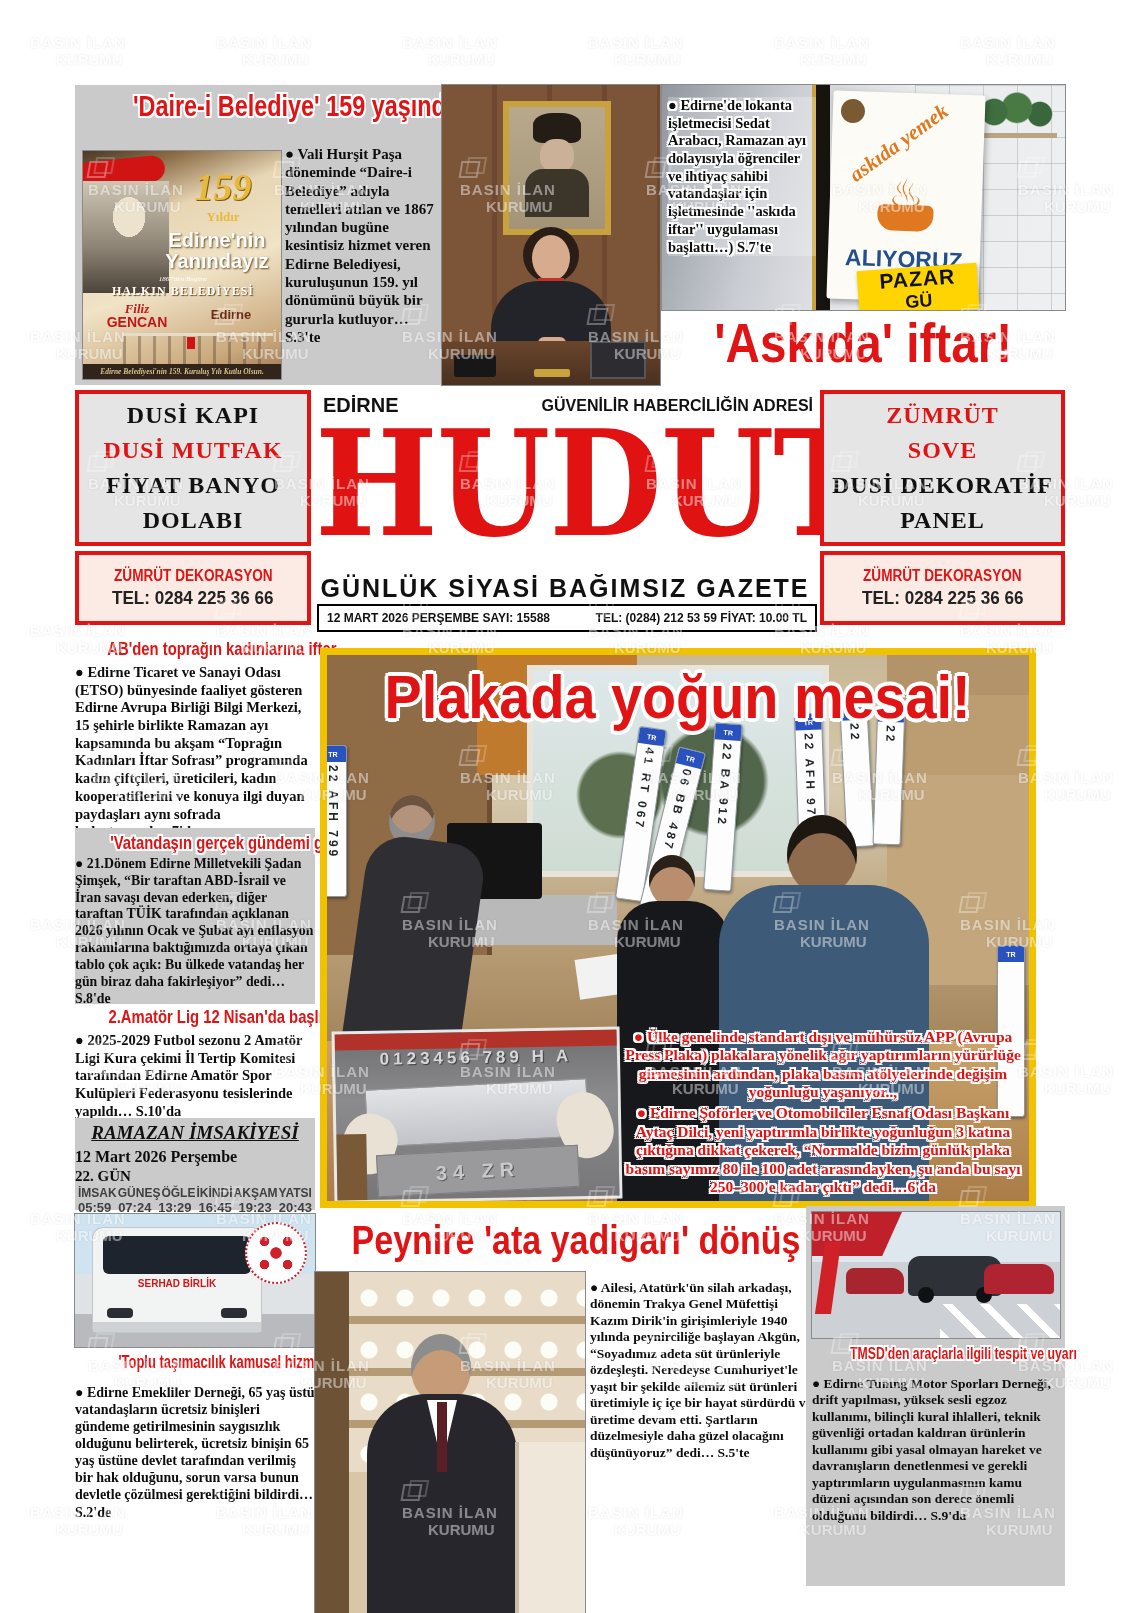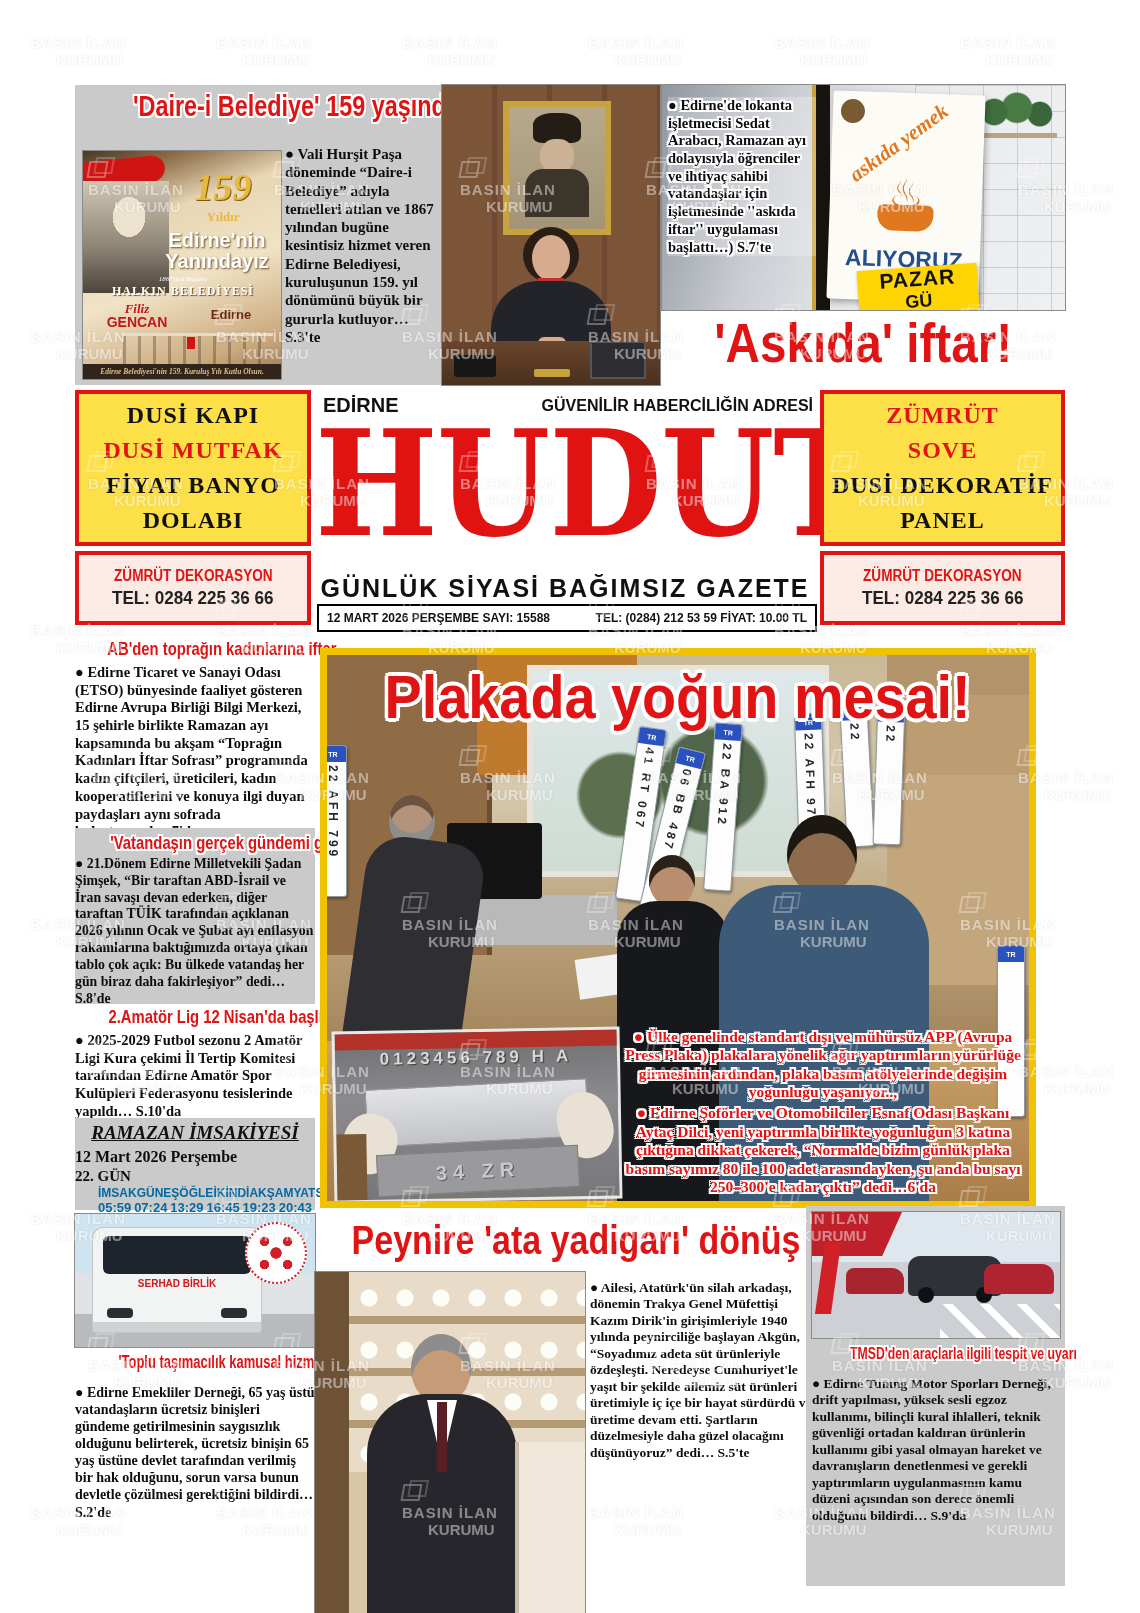--- a/index.html
+++ b/index.html
@@ -10,37 +10,37 @@
   .hl{font-family:"Liberation Sans",sans-serif;font-weight:bold;color:#e01414;text-align:center;}
   .cx72{display:inline-block;white-space:nowrap;transform:scaleX(.72);}
   .cx78{display:inline-block;white-space:nowrap;transform:scaleX(.78);}
   .cx85{display:inline-block;white-space:nowrap;transform:scaleX(.85);}
   .cx90{display:inline-block;white-space:nowrap;transform:scaleX(.90);}
   .ow{text-shadow:-3px -3px 0 #fff,3px -3px 0 #fff,-3px 3px 0 #fff,3px 3px 0 #fff,-4px 0 0 #fff,4px 0 0 #fff,0 -4px 0 #fff,0 4px 0 #fff;}
   .ows{text-shadow:-2px -2px 0 #fff,2px -2px 0 #fff,-2px 2px 0 #fff,2px 2px 0 #fff,-2px 0 0 #fff,2px 0 0 #fff,0 -2px 0 #fff,0 2px 0 #fff;}
   .body-txt{font-family:"Liberation Serif",serif;font-weight:bold;color:#0d0d0d;text-align:left;line-height:1.22;}
   .graypanel{position:absolute;background:#cacaca;}
   
-  .adbox{border:4px solid #e01414;background:#fde047;display:flex;flex-direction:column;align-items:center;justify-content:space-evenly;}
+  .adbox{border:4px solid #e01414;background:#e5e5e5;display:flex;flex-direction:column;align-items:center;justify-content:space-evenly;}
   .adbox2{border:4px solid #e01414;background:#fbebe4;display:flex;flex-direction:column;align-items:center;justify-content:center;gap:2px;}
   .ad-serif{font-family:"Liberation Serif",serif;font-weight:bold;font-size:24px;color:#111;letter-spacing:1px;}
   .ad-brand{font-family:"Liberation Sans",sans-serif;font-weight:bold;font-size:16px;color:#e01414;}
   .ad-tel{font-family:"Liberation Sans",sans-serif;font-weight:bold;font-size:19px;color:#222;}
   
   .mast-city{font-family:"Liberation Sans",sans-serif;font-weight:bold;font-size:20px;color:#111;}
   .mast-slogan{font-family:"Liberation Sans",sans-serif;font-weight:bold;font-size:16px;color:#111;}
   .mast-title{font-family:"DejaVu Serif",serif;font-weight:bold;font-size:130px;line-height:1;color:#e01212;
               text-align:center;transform:scaleY(1.12);transform-origin:top center;letter-spacing:-1px;}
   .mast-sub{font-family:"Liberation Sans",sans-serif;font-weight:bold;font-size:25px;letter-spacing:2px;color:#111;text-align:center;}
   .datebar{border:2px solid #000;display:flex;justify-content:space-between;align-items:center;
            font-family:"Liberation Sans",sans-serif;font-weight:bold;font-size:12px;color:#111;padding:0 8px;}
   
   .imsak-title{font-family:"Liberation Serif",serif;font-style:italic;font-weight:bold;font-size:19px;
                text-decoration:underline;color:#111;text-align:center;}
-  .imsak-row{display:flex;justify-content:space-between;padding:0 3px;font-family:"Liberation Sans",sans-serif;font-weight:bold;color:#0369a1;margin-left:20px;}
+  .imsak-row{display:flex;justify-content:space-between;padding:0 3px;font-family:"Liberation Sans",sans-serif;font-weight:bold;color:#404040;}
   
   .plate{position:absolute;width:26px;background:#fdfdfd;border:1px solid #8f989e;border-radius:3px;z-index:2;
          display:flex;flex-direction:column;align-items:center;box-shadow:1px 2px 3px rgba(0,0,0,.35);}
   .plate .band{width:100%;height:16px;background:#2a52be;color:#fff;font:bold 7px "Liberation Sans",sans-serif;
                display:flex;align-items:center;justify-content:center;border-radius:2px 2px 0 0;}
   .plate .num{writing-mode:vertical-rl;text-orientation:mixed;font:bold 12px "Liberation Sans",sans-serif;
               color:#23262b;letter-spacing:3px;padding-top:3px;}
   
   .wm-layer{position:absolute;inset:0;z-index:60;pointer-events:none;}
   .wm{position:absolute;width:160px;opacity:.45;color:#ffffff;font-family:"Liberation Sans",sans-serif;font-weight:bold;

